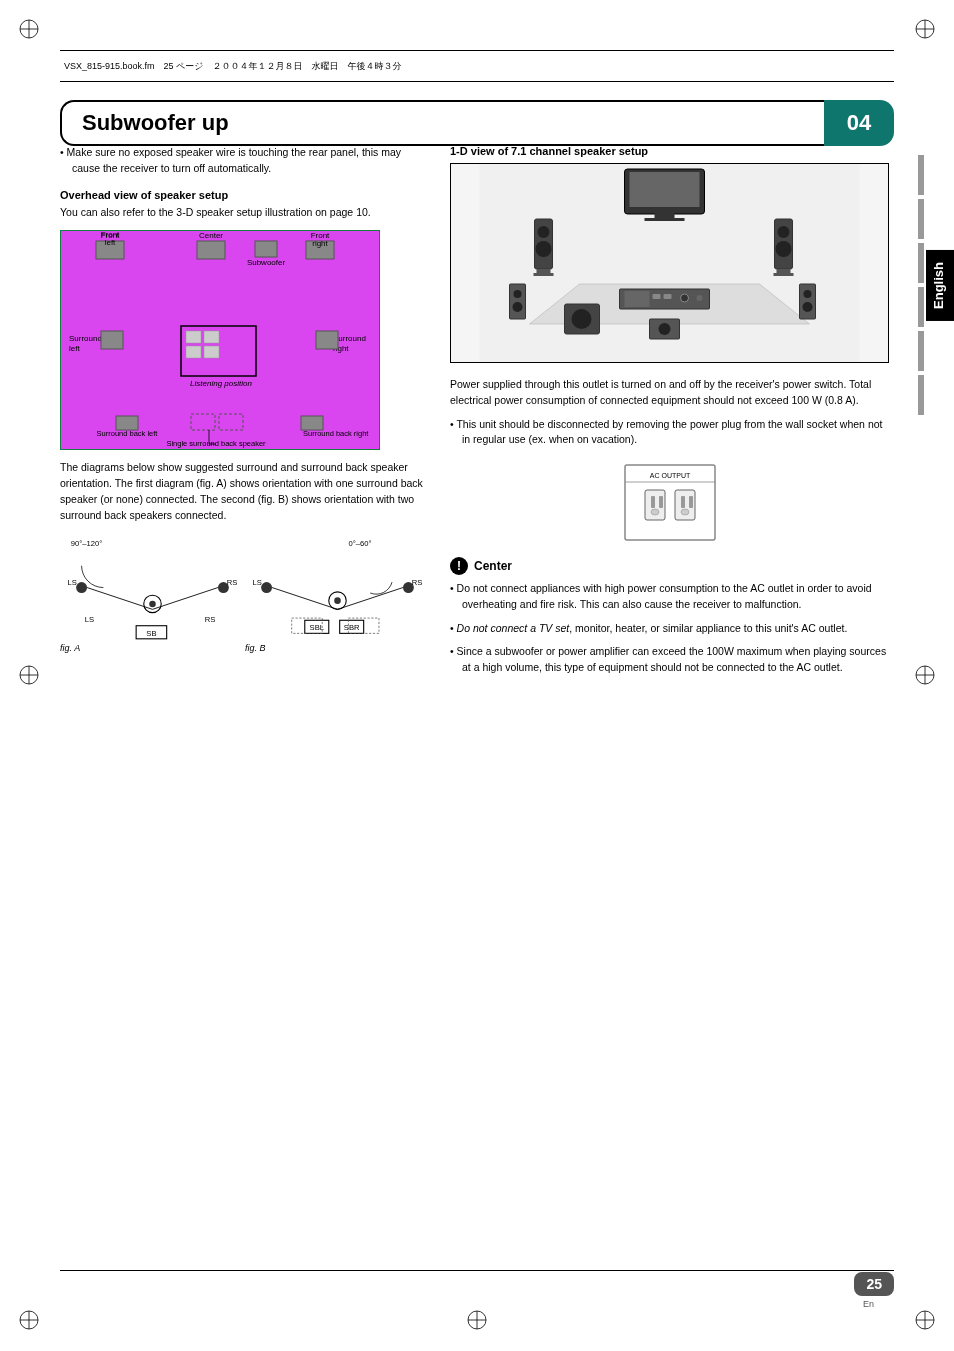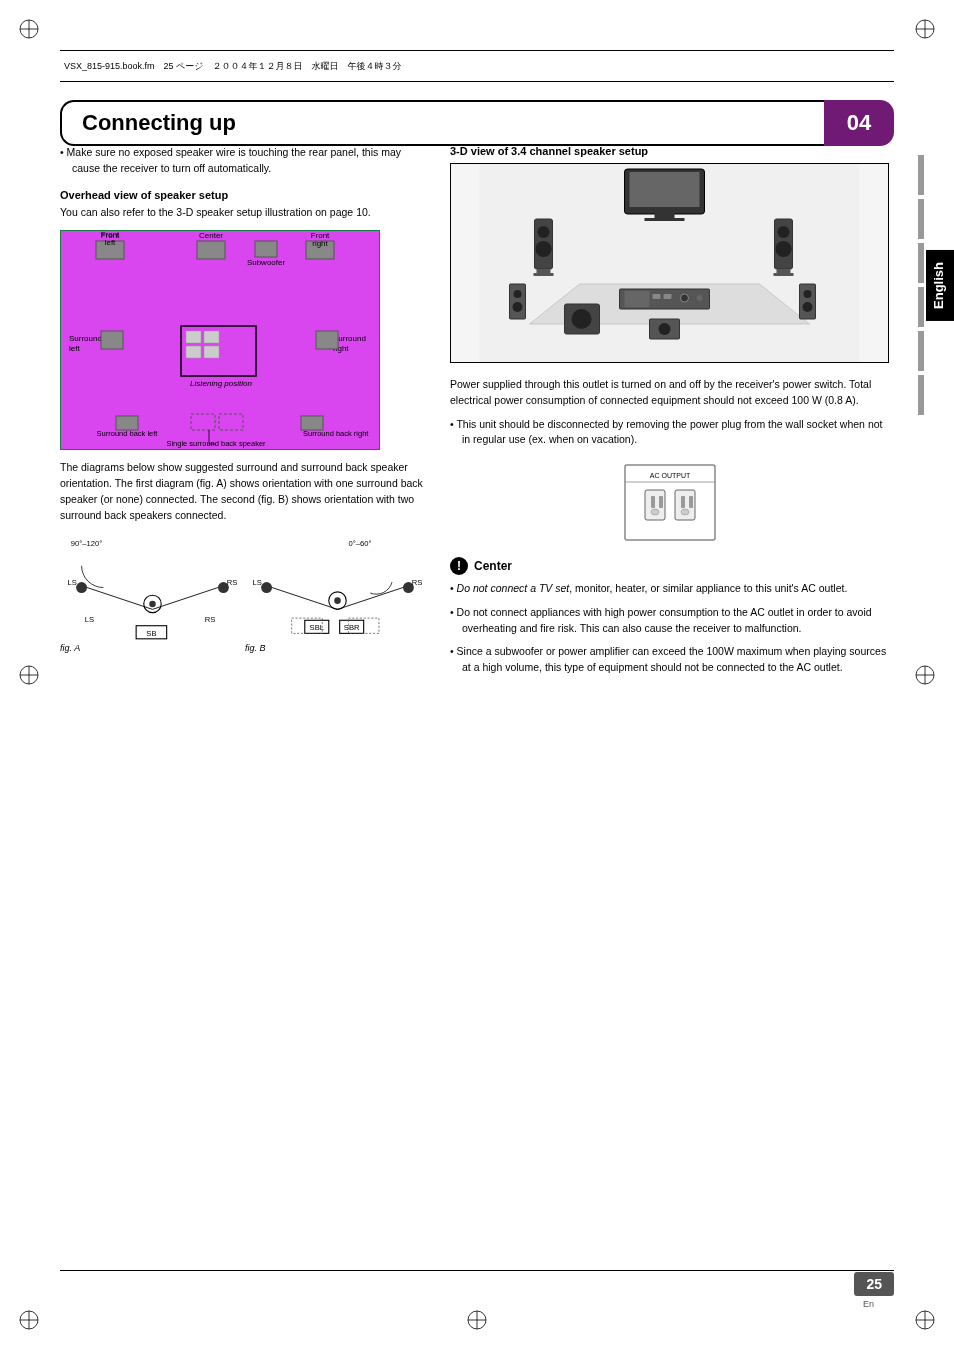--- a/index.html
+++ b/index.html
@@ -42,21 +42,21 @@
       border: 2px solid #000;
       border-right: none;
       border-radius: 14px 0 0 14px;
       padding: 8px 20px;
       font-size: 22px;
       font-weight: bold;
       display: flex;
       align-items: center;
     }
     .chapter-number-box {
-      background: #701a75;
+      background: #0f766e;
       color: #fff;
       width: 70px;
       border-radius: 0 14px 14px 0;
       display: flex;
       align-items: center;
       justify-content: center;
       font-size: 22px;
       font-weight: bold;
     }
 
@@ -237,21 +237,21 @@
     }
 
     
     .page-number-box {
       position: absolute;
       bottom: 55px;
       right: 60px;
       background: #555;
       color: #fff;
       padding: 4px 12px;
-      border-radius: 3px;
+      border-radius: 8px;
       font-size: 14px;
       font-weight: bold;
     }
     .page-en {
       position: absolute;
       bottom: 42px;
       right: 80px;
       font-size: 9px;
       color: #555;
     }
@@ -331,21 +331,21 @@
     <line x1="2" y1="11" x2="20" y2="11" stroke="#000" stroke-width="0.8"></line>
   </svg>
 </div>
 
 <div class="header-bar">
   <span>VSX_815-915.book.fm　25 ページ　２００４年１２月８日　水曜日　午後４時３分</span>
 </div>
 
 <div class="chapter-header">
   <div class="chapter-title-box">
-    <span>Connecting up</span>
+    <span>Subwoofer up</span>
   </div>
   <div class="chapter-number-box">
     <span>04</span>
   </div>
 </div>
 
 <div class="english-tab">
   <span>English</span>
 </div>
 
@@ -479,21 +479,21 @@
           <circle cx="80" cy="62" r="8" fill="none" stroke="#000" stroke-width="1"></circle>
           <circle cx="80" cy="62" r="3" fill="#333"></circle>
         </svg>
         <span class="fig-label">fig. B</span>
       </div>
     </div>
   </div>
 
   <div class="right-col">
 
-    <p class="speaker-3d-title">3-D view of 3.4 channel speaker setup</p>
+    <p class="speaker-3d-title">1-D view of 7.1 channel speaker setup</p>
 
     <div class="speaker-3d-diagram">
       <svg width="100%" height="200" viewBox="0 0 380 200">
 
         <rect width="380" height="200" fill="#f0f0f0"></rect>
 
         <polygon points="50,160 330,160 280,120 100,120" fill="#ddd" stroke="#aaa" stroke-width="0.5"></polygon>
 
         <rect x="165" y="15" width="40" height="25" fill="#555" rx="2"></rect>
 
@@ -561,22 +561,22 @@
           <ellipse cx="65" cy="52" rx="4" ry="3" fill="#ccc" stroke="#888" stroke-width="0.5"></ellipse>
         </svg>
       </div>
     </div>
 
     <div class="caution-box">
       <div class="caution-title">
         <span class="caution-icon">!</span>
         <span>Center</span>
       </div>
+      <p class="caution-item">Do not connect appliances with high power consumption to the AC outlet in order to avoid overheating and fire risk. This can also cause the receiver to malfunction.</p>
       <p class="caution-item"><em>Do not connect a TV set</em>, monitor, heater, or similar appliance to this unit's AC outlet.</p>
-      <p class="caution-item">Do not connect appliances with high power consumption to the AC outlet in order to avoid overheating and fire risk. This can also cause the receiver to malfunction.</p>
       <p class="caution-item">Since a subwoofer or power amplifier can exceed the 100W maximum when playing sources at a high volume, this type of equipment should not be connected to the AC outlet.</p>
     </div>
 
   </div>
 </div>
 
 <div class="bottom-bar"></div>
 
 <div class="page-number-box">
   <span>25</span>

